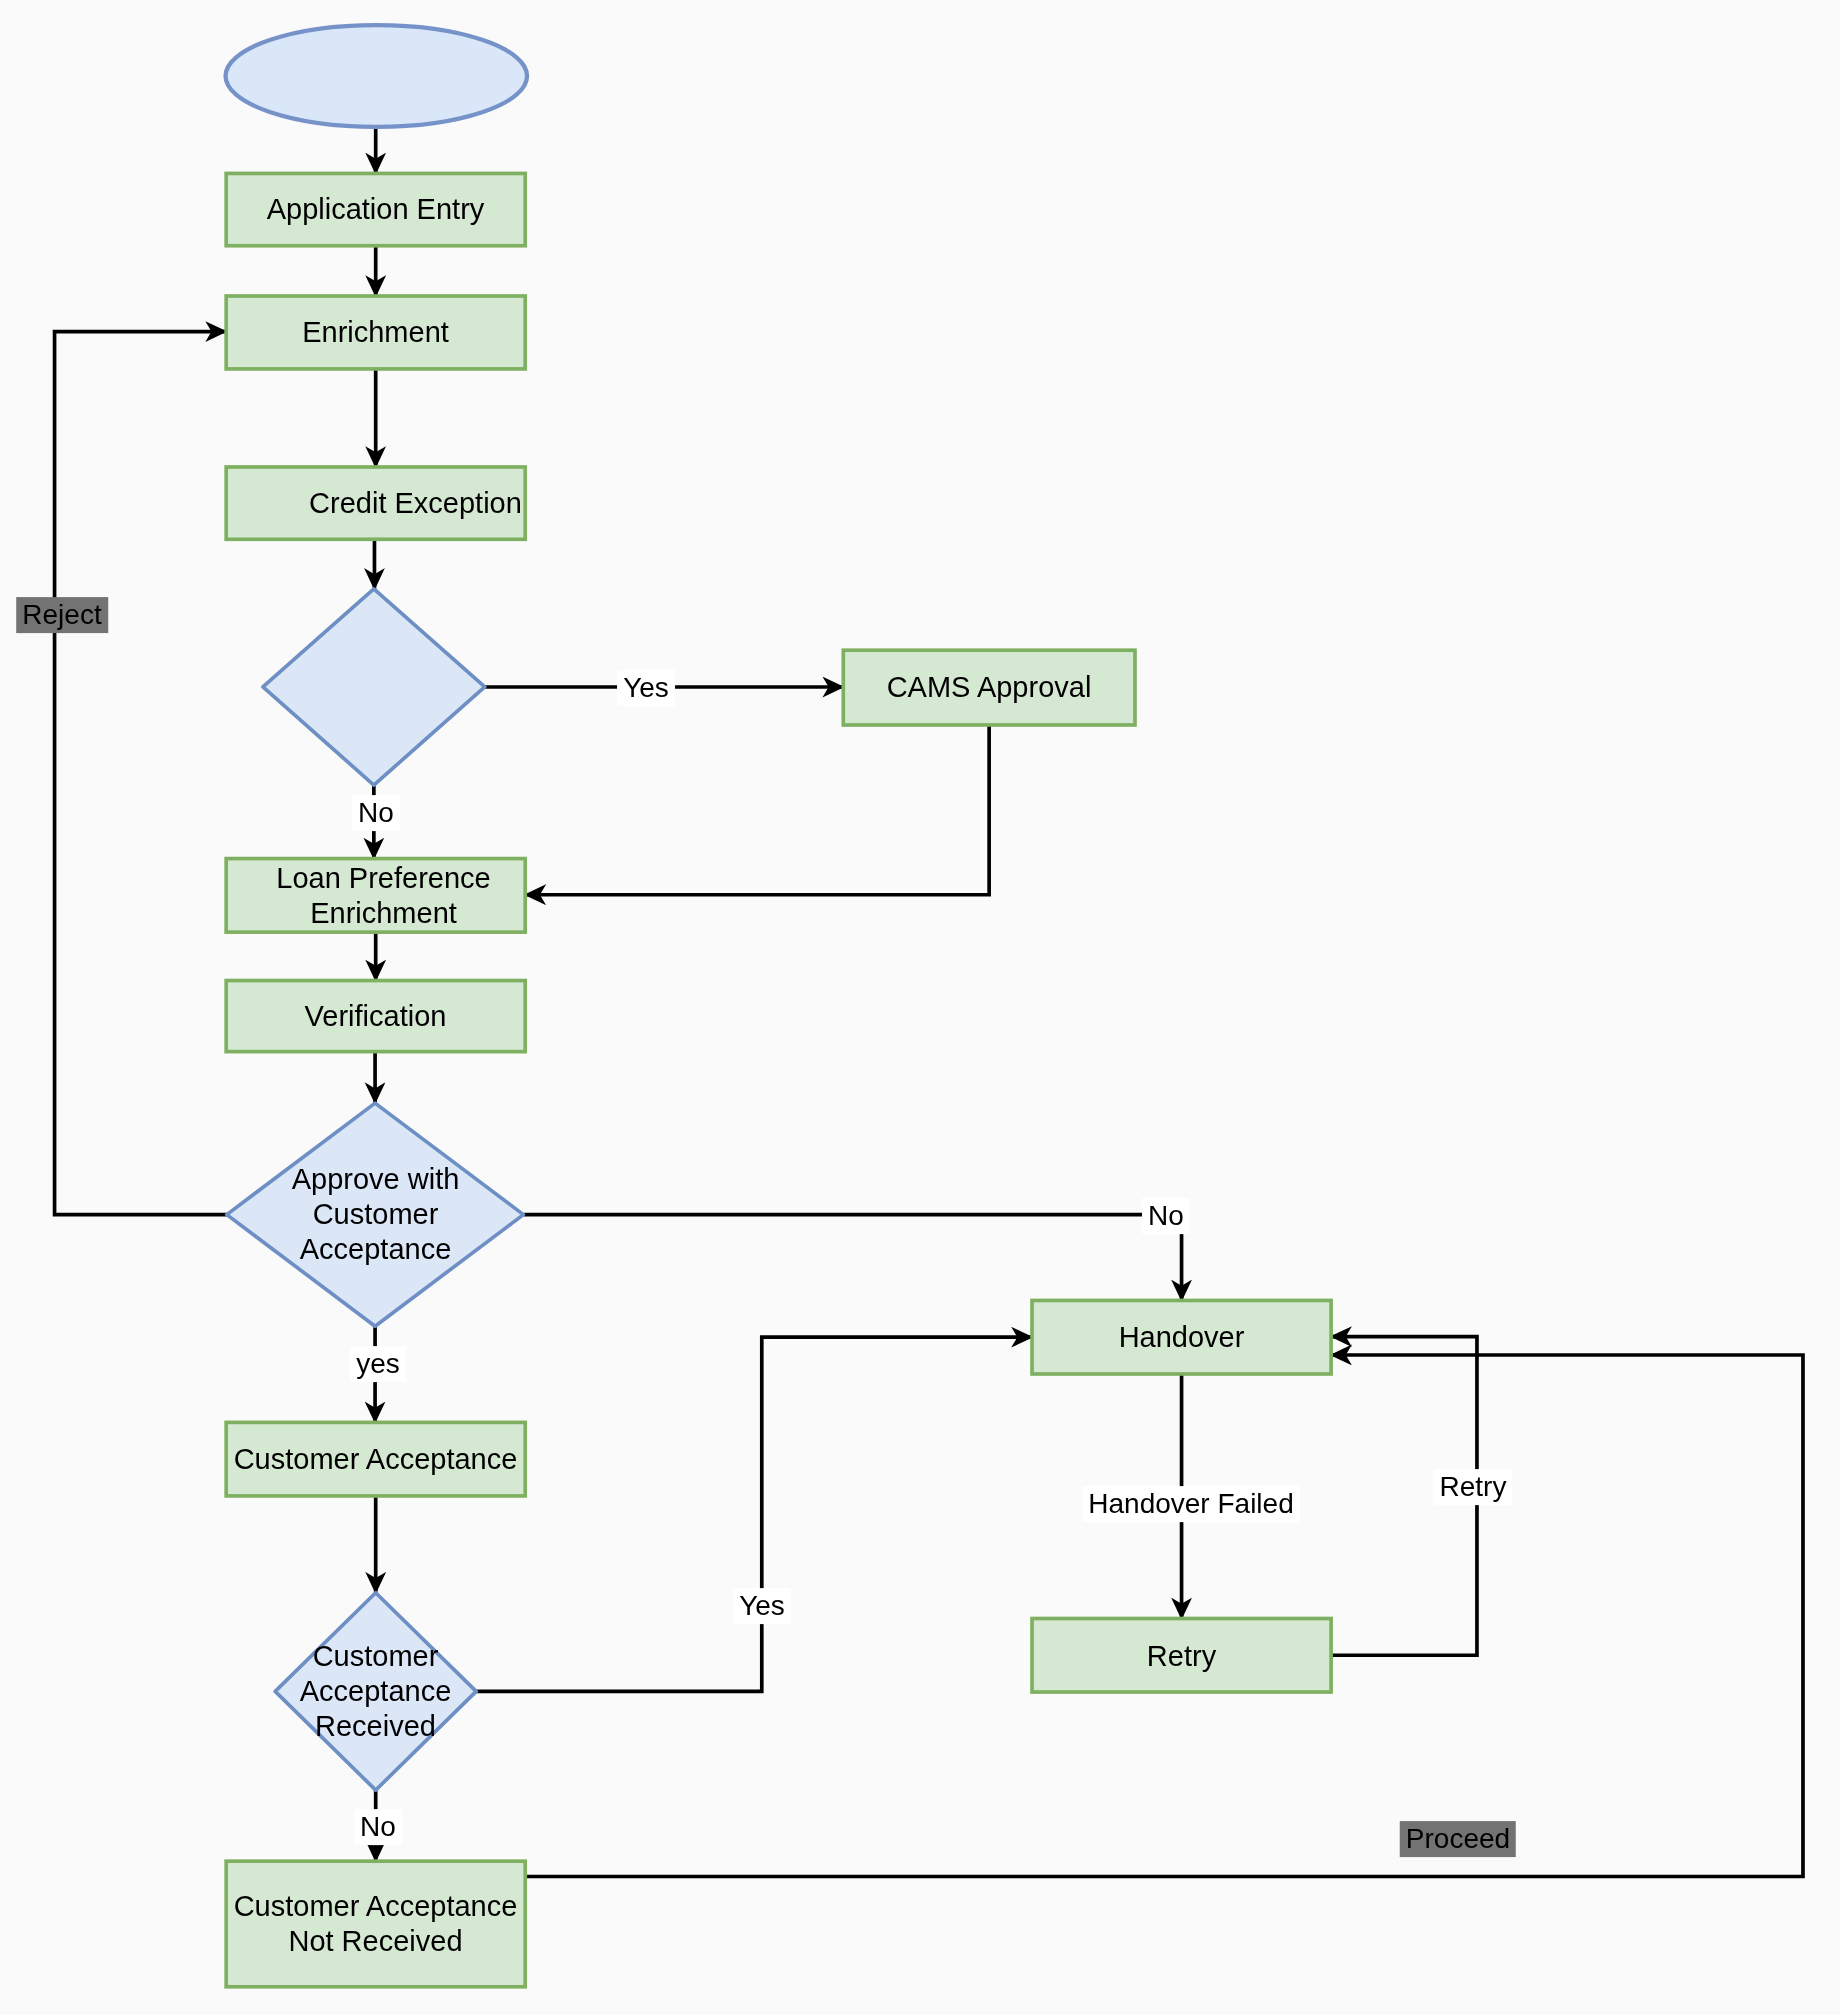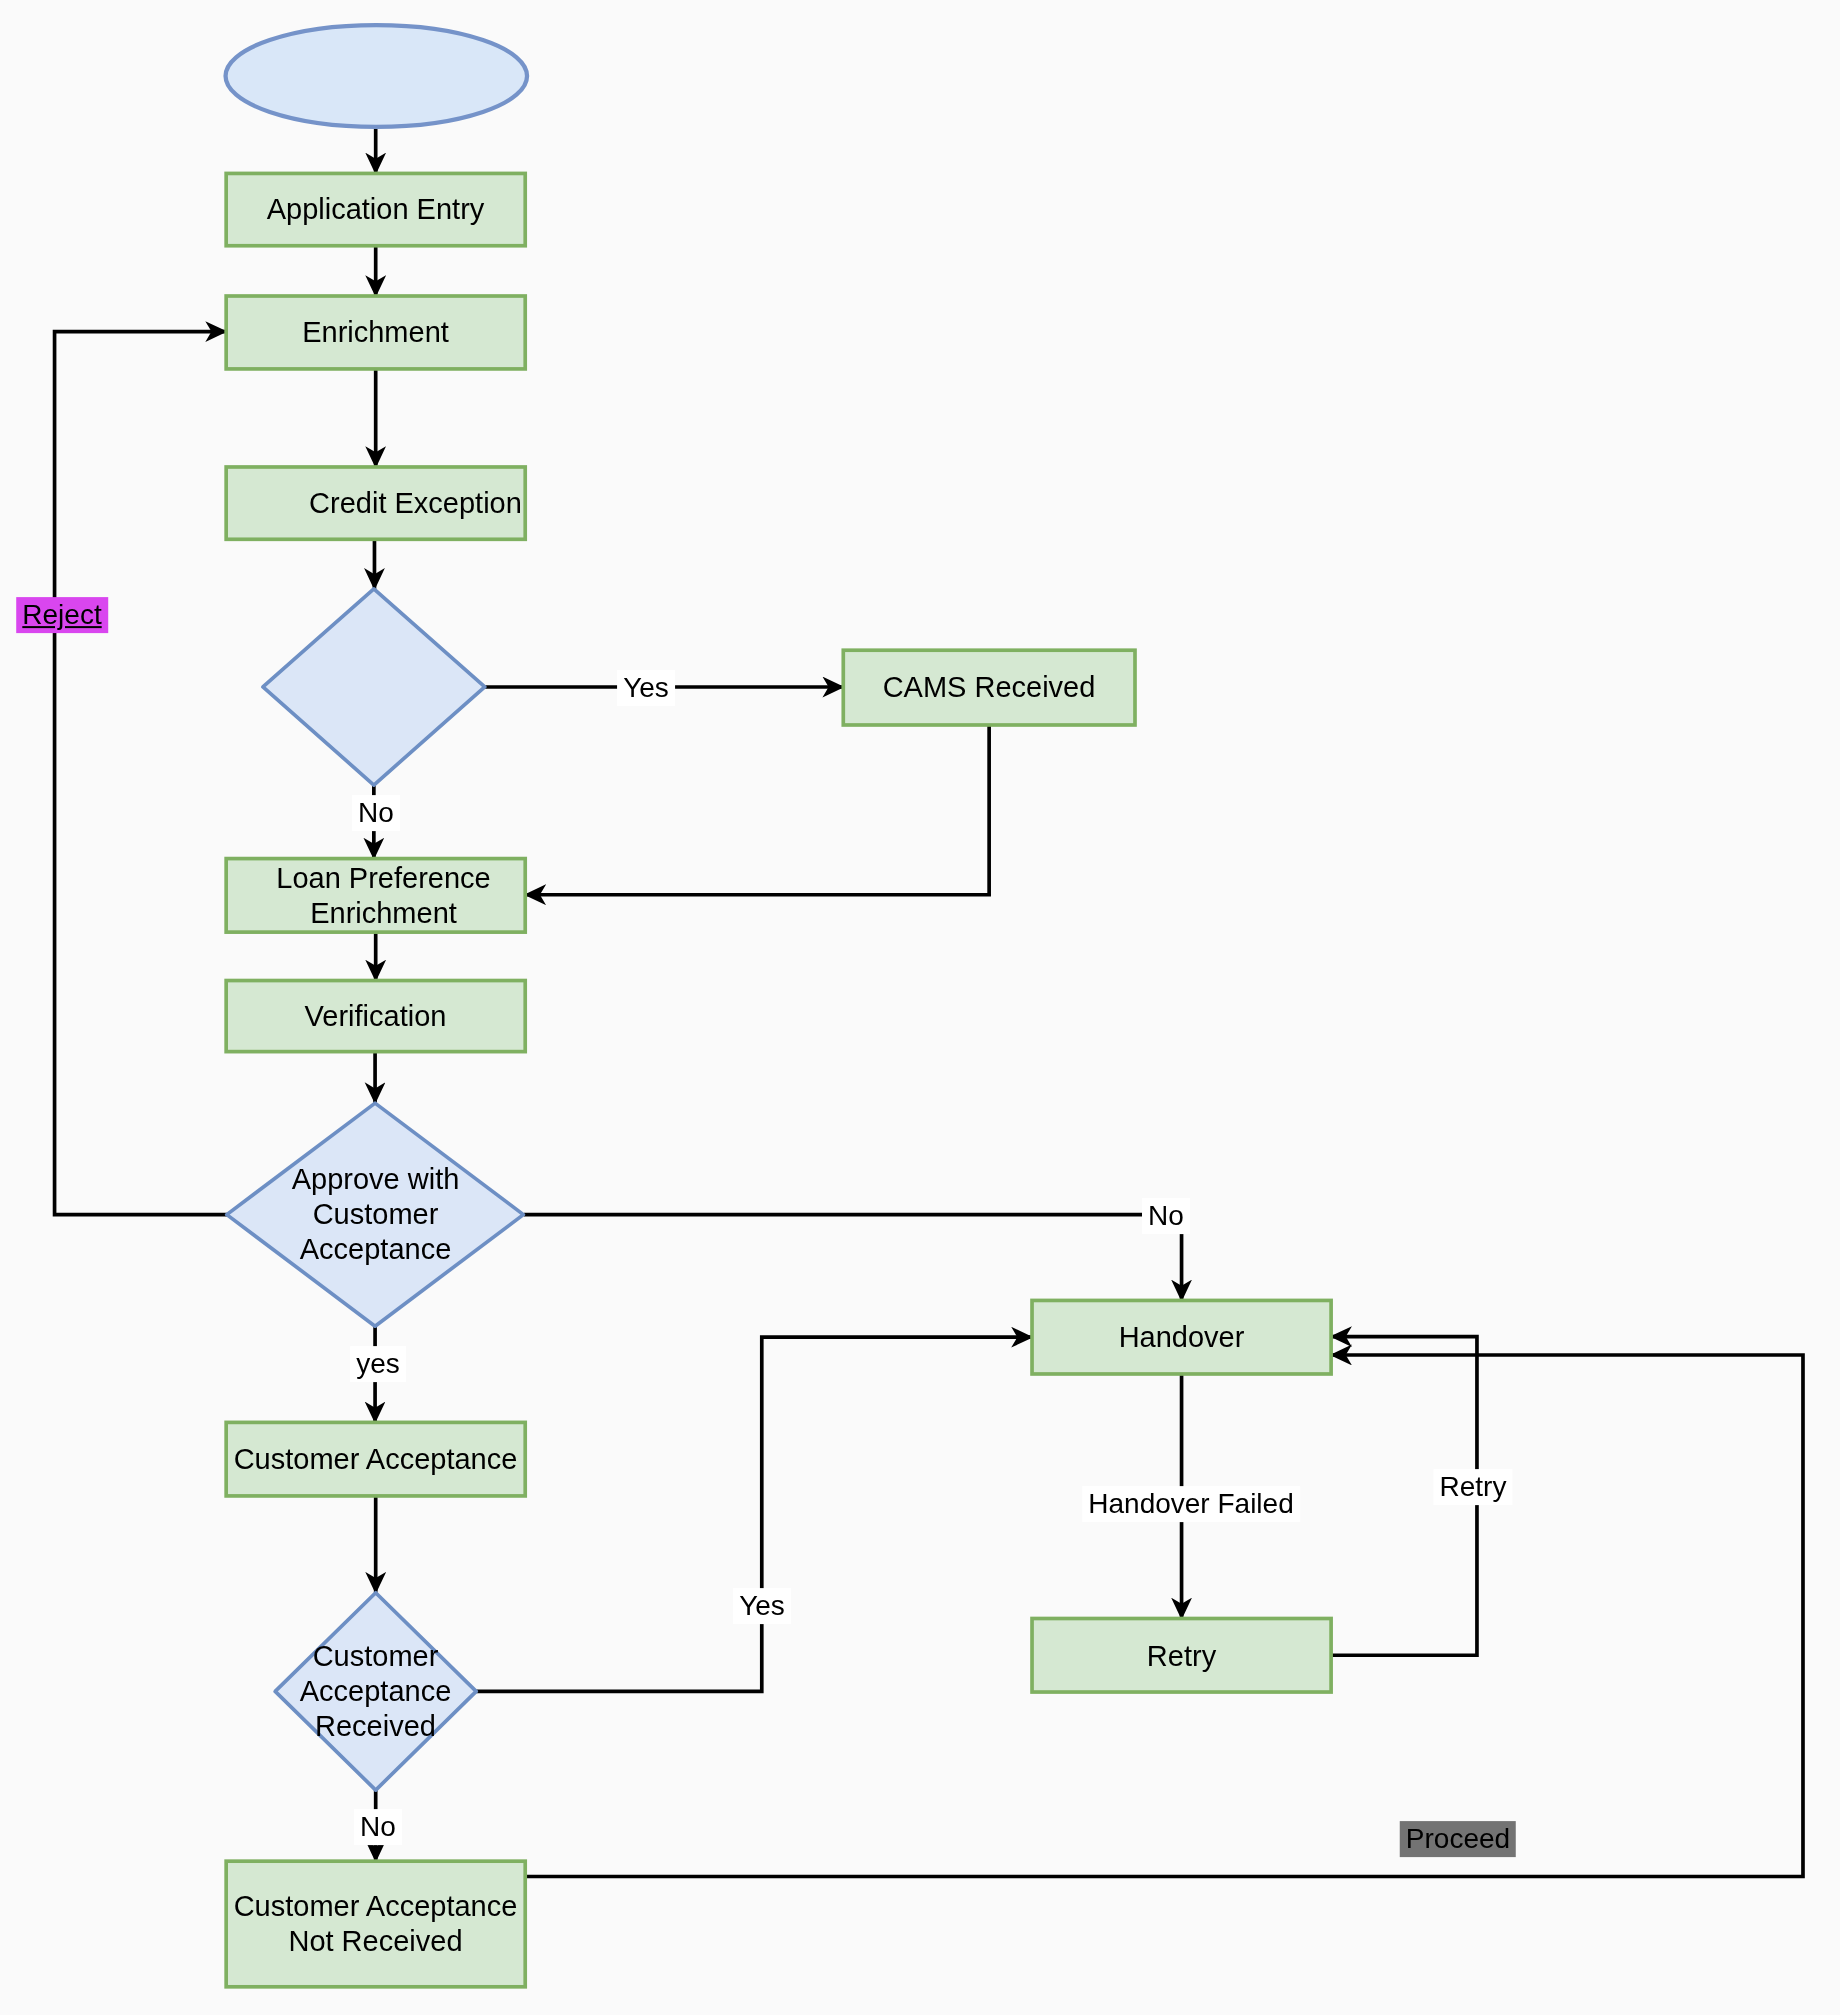--- a/index.html
+++ b/index.html
@@ -83,38 +83,38 @@
       <polygon points="612,1800 854,1982 612,2164 370,1982" fill="#dbe6f7" stroke="#6d8fc4" stroke-width="6" stroke-linejoin="round"></polygon>
       <rect x="369" y="2321" width="488" height="120" fill="#d5e8d2" stroke="#7fb061" stroke-width="6"></rect>
       <rect x="1684" y="2122" width="488" height="120" fill="#d5e8d2" stroke="#7fb061" stroke-width="6"></rect>
       <polygon points="613,2599 777,2760 613,2921 449,2760" fill="#dbe6f7" stroke="#6d8fc4" stroke-width="6" stroke-linejoin="round"></polygon>
       <rect x="1684" y="2641" width="488" height="120" fill="#d5e8d2" stroke="#7fb061" stroke-width="6"></rect>
       <rect x="369" y="3037" width="488" height="205" fill="#d5e8d2" stroke="#7fb061" stroke-width="6"></rect>
     </svg>
     <div class="node-label" style="left: 226px; top: 173px; width: 299px; height: 72px;">Application Entry</div>
     <div class="node-label" style="left: 226px; top: 296px; width: 299px; height: 73px;">Enrichment</div>
     <div class="node-label" style="left: 226px; top: 467px; width: 299px; height: 72px; margin-left: 40px;">Credit Exception</div>
-    <div class="node-label" style="left: 843px; top: 650px; width: 292px; height: 75px;">CAMS Received</div>
+    <div class="node-label" style="left: 843px; top: 650px; width: 292px; height: 75px;">CAMS Approval</div>
     <div class="node-label" style="left: 226px; top: 859px; width: 299px; height: 74px; padding-left: 8px;">Loan Preference
 Enrichment</div>
     <div class="node-label" style="left: 226px; top: 981px; width: 299px; height: 71px;">Verification</div>
     <div class="node-label" style="left: 227px; top: 1103px; width: 297px; height: 223px;">Approve with
 Customer
 Acceptance</div>
     <div class="node-label" style="left: 226px; top: 1422px; width: 299px; height: 74px;">Customer Acceptance</div>
     <div class="node-label" style="left: 1032px; top: 1300px; width: 299px; height: 74px;">Handover</div>
     <div class="node-label" style="left: 275px; top: 1593px; width: 201px; height: 197px;">Customer
 Acceptance
 Received</div>
     <div class="node-label" style="left: 1032px; top: 1619px; width: 299px; height: 74px;">Retry</div>
     <div class="node-label" style="left: 226px; top: 1861px; width: 299px; height: 126px;">Customer Acceptance
 Not Received</div>
     <div class="edge-label" style="left: 646px; top: 688px; background: rgb(255, 255, 255);">Yes</div>
     <div class="edge-label" style="left: 376px; top: 813px; background: rgb(255, 255, 255);">No</div>
-    <div class="edge-label" style="left: 62px; top: 615px; background: #d946ef; text-decoration: underline;">Reject</div>
+    <div class="edge-label" style="left: 62px; top: 615px; background: #737373;">Reject</div>
     <div class="edge-label" style="left: 1166px; top: 1216px; background: rgb(255, 255, 255);">No</div>
     <div class="edge-label" style="left: 378px; top: 1364px; background: rgb(255, 255, 255);">yes</div>
     <div class="edge-label" style="left: 762px; top: 1606px; background: rgb(255, 255, 255);">Yes</div>
     <div class="edge-label" style="left: 378px; top: 1827px; background: rgb(255, 255, 255);">No</div>
     <div class="edge-label" style="left: 1191px; top: 1504px; background: rgb(255, 255, 255);">Handover Failed</div>
     <div class="edge-label" style="left: 1473px; top: 1487px; background: rgb(255, 255, 255);">Retry</div>
     <div class="edge-label" style="left: 1444px; top: 1839px; background: #737373; margin-left: 14px;">Proceed</div>
   </div>
 
 

